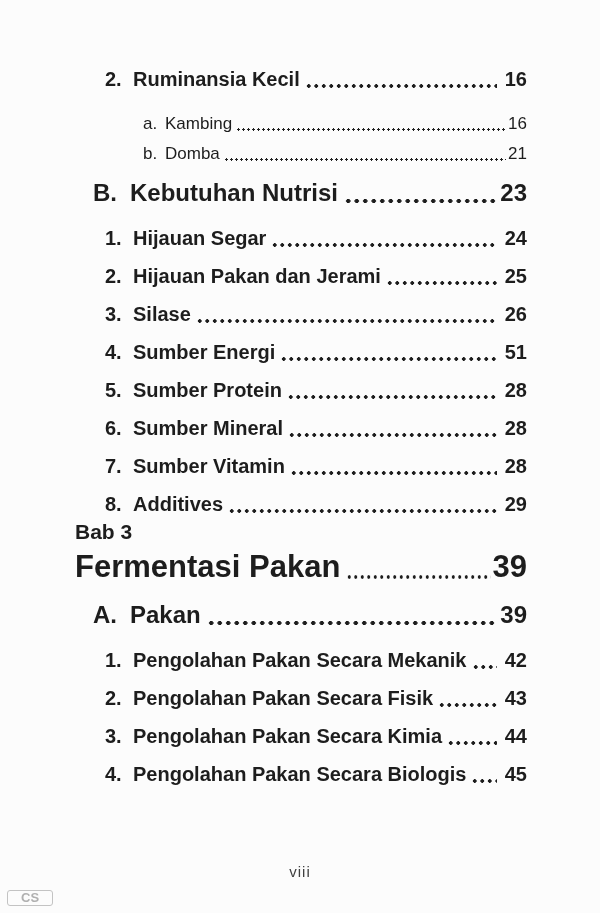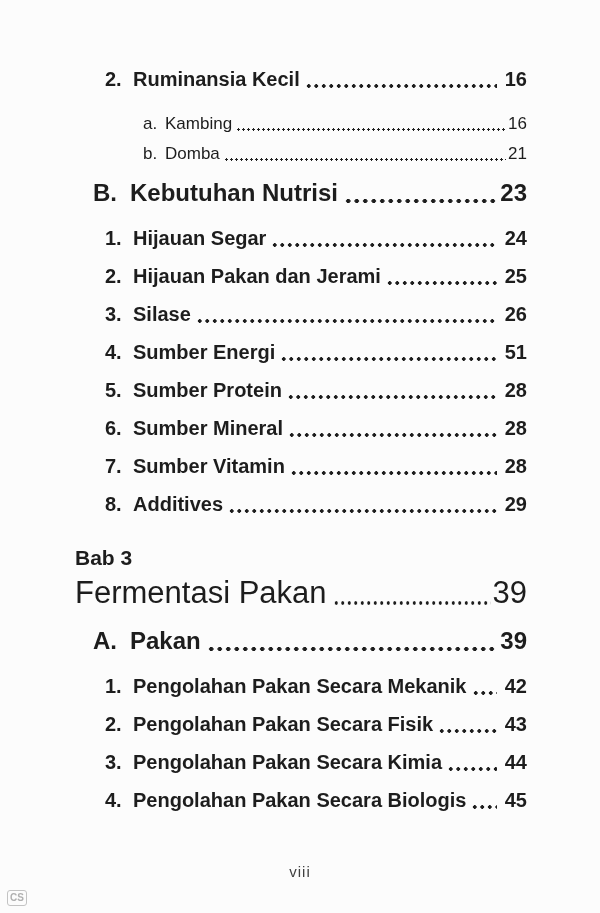--- a/index.html
+++ b/index.html
@@ -48,48 +48,48 @@
   .section { margin-left: 18px; font-size: 24px; font-weight: 600; line-height: 32px; }
   .section .num { width: 37px; }
   .section .leader {
     height: 4px; margin: 0 4px 6px 6px;
     background-image: radial-gradient(circle, #1d1d1d 1.9px, transparent 2.3px);
     background-size: 8.5px 4px;
   }
 
   
   .chapter-label { margin-left: 0; font-size: 21px; font-weight: 700; line-height: 27px; }
-  .chapter { margin-left: 0; font-size: 31px; font-weight: 400; line-height: 40px; }
+  .chapter { margin-left: 0; font-size: 31px; font-weight: 700; line-height: 40px; }
   .chapter .leader {
     height: 4px; margin: 0 2px 8px 6px;
     background-image: radial-gradient(circle, #1d1d1d 1.5px, transparent 1.9px);
     background-size: 6.5px 4px;
   }
 
   
   .m-sub-first { margin-top: 19px; }
   .m-sub      { margin-top: 7px; }
   .m-section  { margin-top: 12px; }
   .m-item-first { margin-top: 16px; }
   .m-item     { margin-top: 11px; }
-  .m-chapter-label { margin-top: 26px; }
+  .m-chapter-label { }
   .m-chapter  { margin-top: 2px; }
 
   .page-number {
     position: absolute; left: 0; bottom: 33px; width: 100%;
     text-align: center; font-size: 15px; color: #404040; letter-spacing: 1px;
   }
   .scan-footer {
     position: absolute; left: 7px; bottom: 7px;
     display: flex; align-items: center; gap: 6px;
     color: #b9b9b9; font-size: 12px;
   }
   .cs-badge {
     display: inline-block; border: 1px solid #c3c3c3; border-radius: 3px;
-    padding: 1px 2px; font-size: 10px; font-weight: 700; color: #b0b0b0;
+    padding: 1px 13px; font-size: 13px; font-weight: 700; color: #b0b0b0;
     line-height: 12px;
   }
 </style>
 </head>
 <body>
 
 <div class="page">
 
   <div class="row item">
     <span class="num">2.</span>

